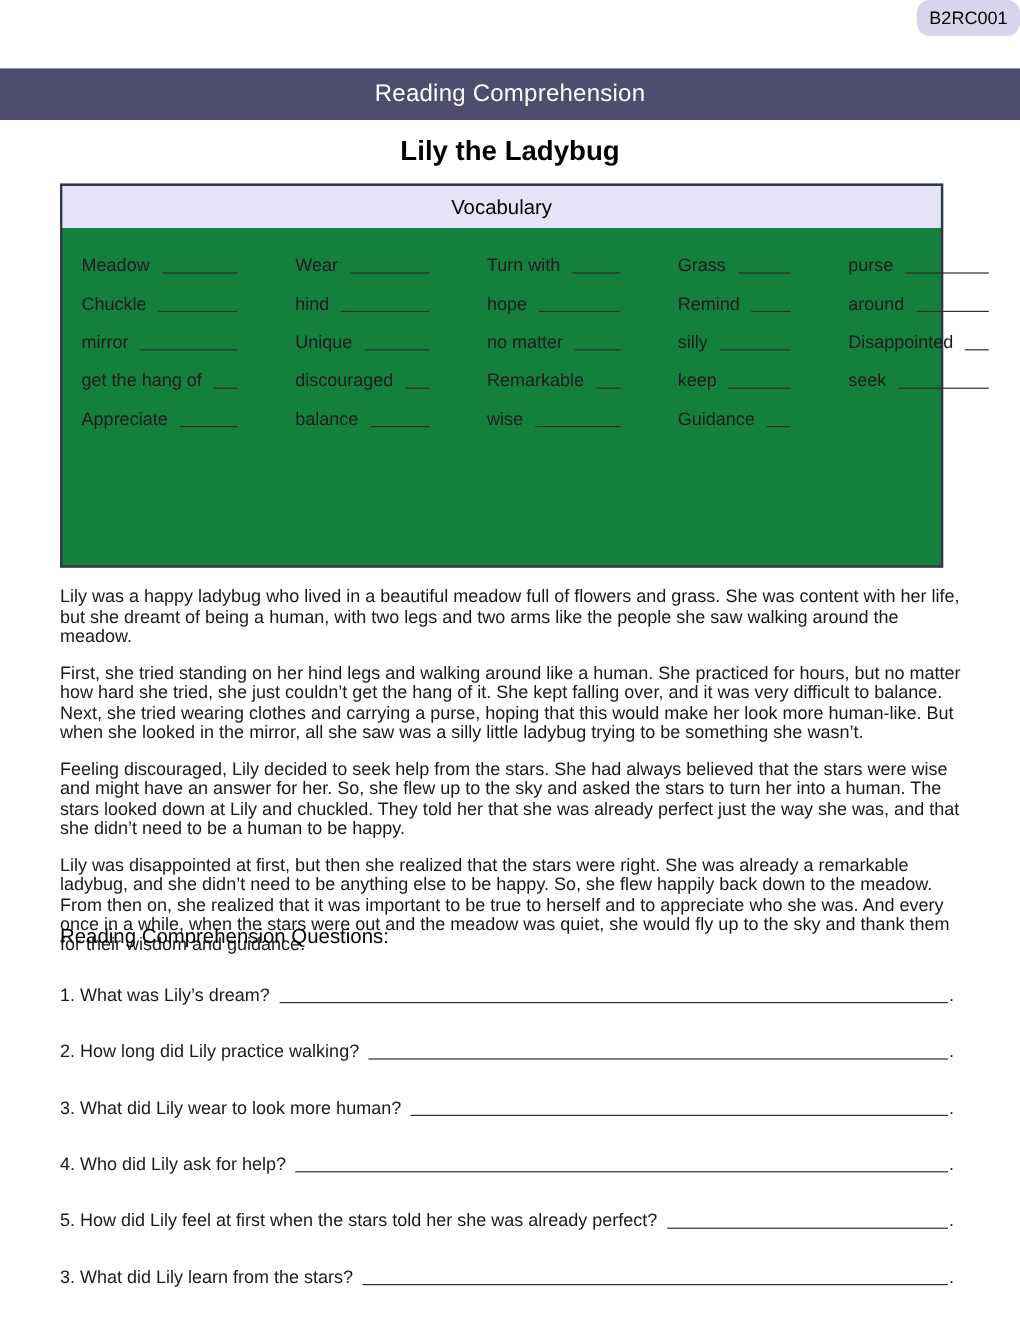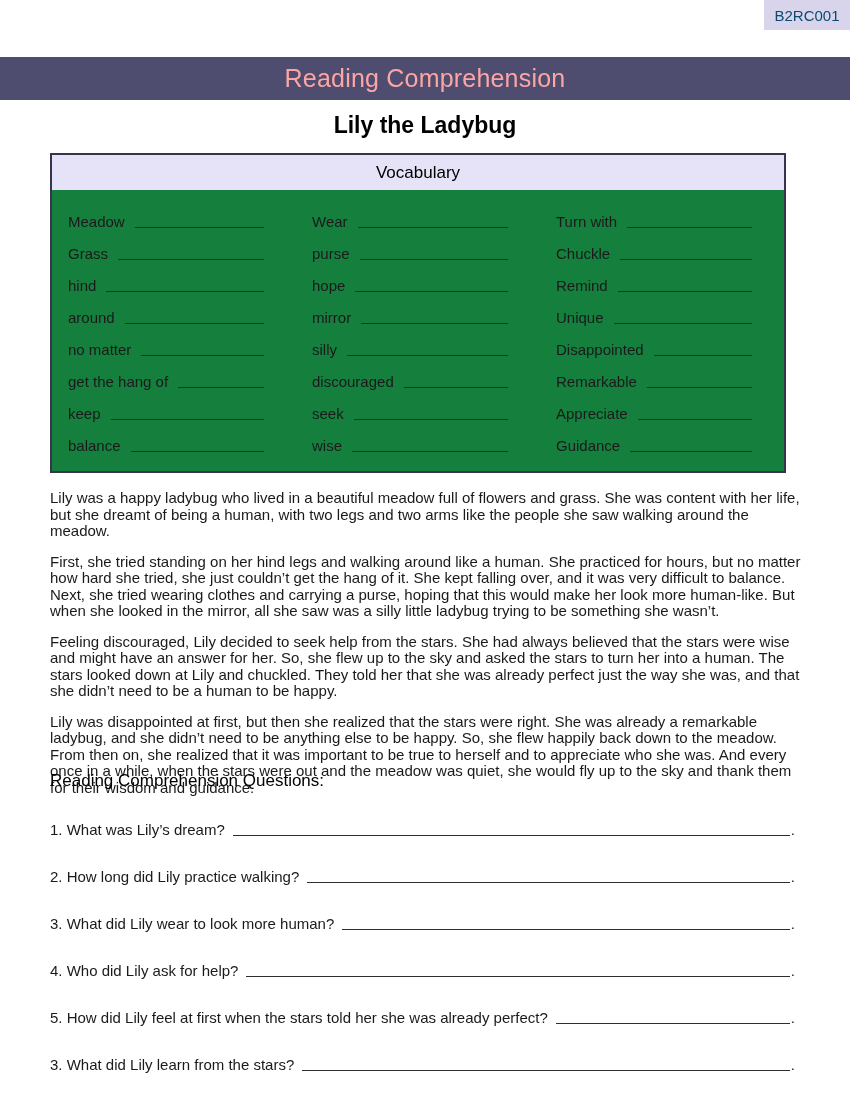--- a/index.html
+++ b/index.html
@@ -14,44 +14,44 @@
   html,body{margin:0;padding:0;}
   body{
     width:850px;height:1100px;overflow:hidden;background:#ffffff;
     font-family:"Liberation Sans","DejaVu Sans",sans-serif;color:var(--textColor);
   }
   .page{position:relative;width:850px;height:1100px;}
 
   .badge{
     position:absolute;top:0;right:0;width:86px;height:30px;
     background:var(--badgeBg);display:flex;align-items:center;justify-content:center;
-    font-size:15px;color:#0c4a6e;
+    font-size:15px;color:#000000;border-radius:11px;
   }
 
   .header-bar{
     position:absolute;top:57px;left:0;width:850px;height:43px;
     background:var(--headerBg);display:flex;align-items:center;justify-content:center;
   }
-  .header-bar span{color:#fca5a5;font-size:25px;letter-spacing:0.2px;}
+  .header-bar span{color:#ffffff;font-size:20px;letter-spacing:0.2px;}
 
   .story-title{
     position:absolute;top:112px;left:0;width:850px;margin:0;
     text-align:center;font-size:23px;font-weight:bold;color:#000;
   }
 
   .vocab-box{
     position:absolute;top:153px;left:50px;width:736px;height:320px;
     border:2px solid var(--boxBorder);background:#15803d;
   }
   .vocab-header{
     background:var(--vocabHeaderBg);height:35px;display:flex;align-items:center;justify-content:center;
     font-size:17px;color:#000;
   }
   .vocab-grid{
-    display:grid;grid-template-columns:1fr 1fr 1fr;column-gap:48px;
+    display:grid;grid-template-columns:1fr 1fr 1fr 1fr 1fr;column-gap:48px;
     padding:11px 32px 0 16px;
   }
   .vcell{
     display:flex;align-items:flex-end;height:32px;font-size:15px;padding-bottom:3px;
   }
   .vword{white-space:nowrap;margin-right:10px;}
   .vline{flex:1;border-bottom:1.6px solid var(--lineColor);margin-bottom:2px;min-width:20px;}
 
   .story{
     position:absolute;top:490px;left:50px;width:752px;

